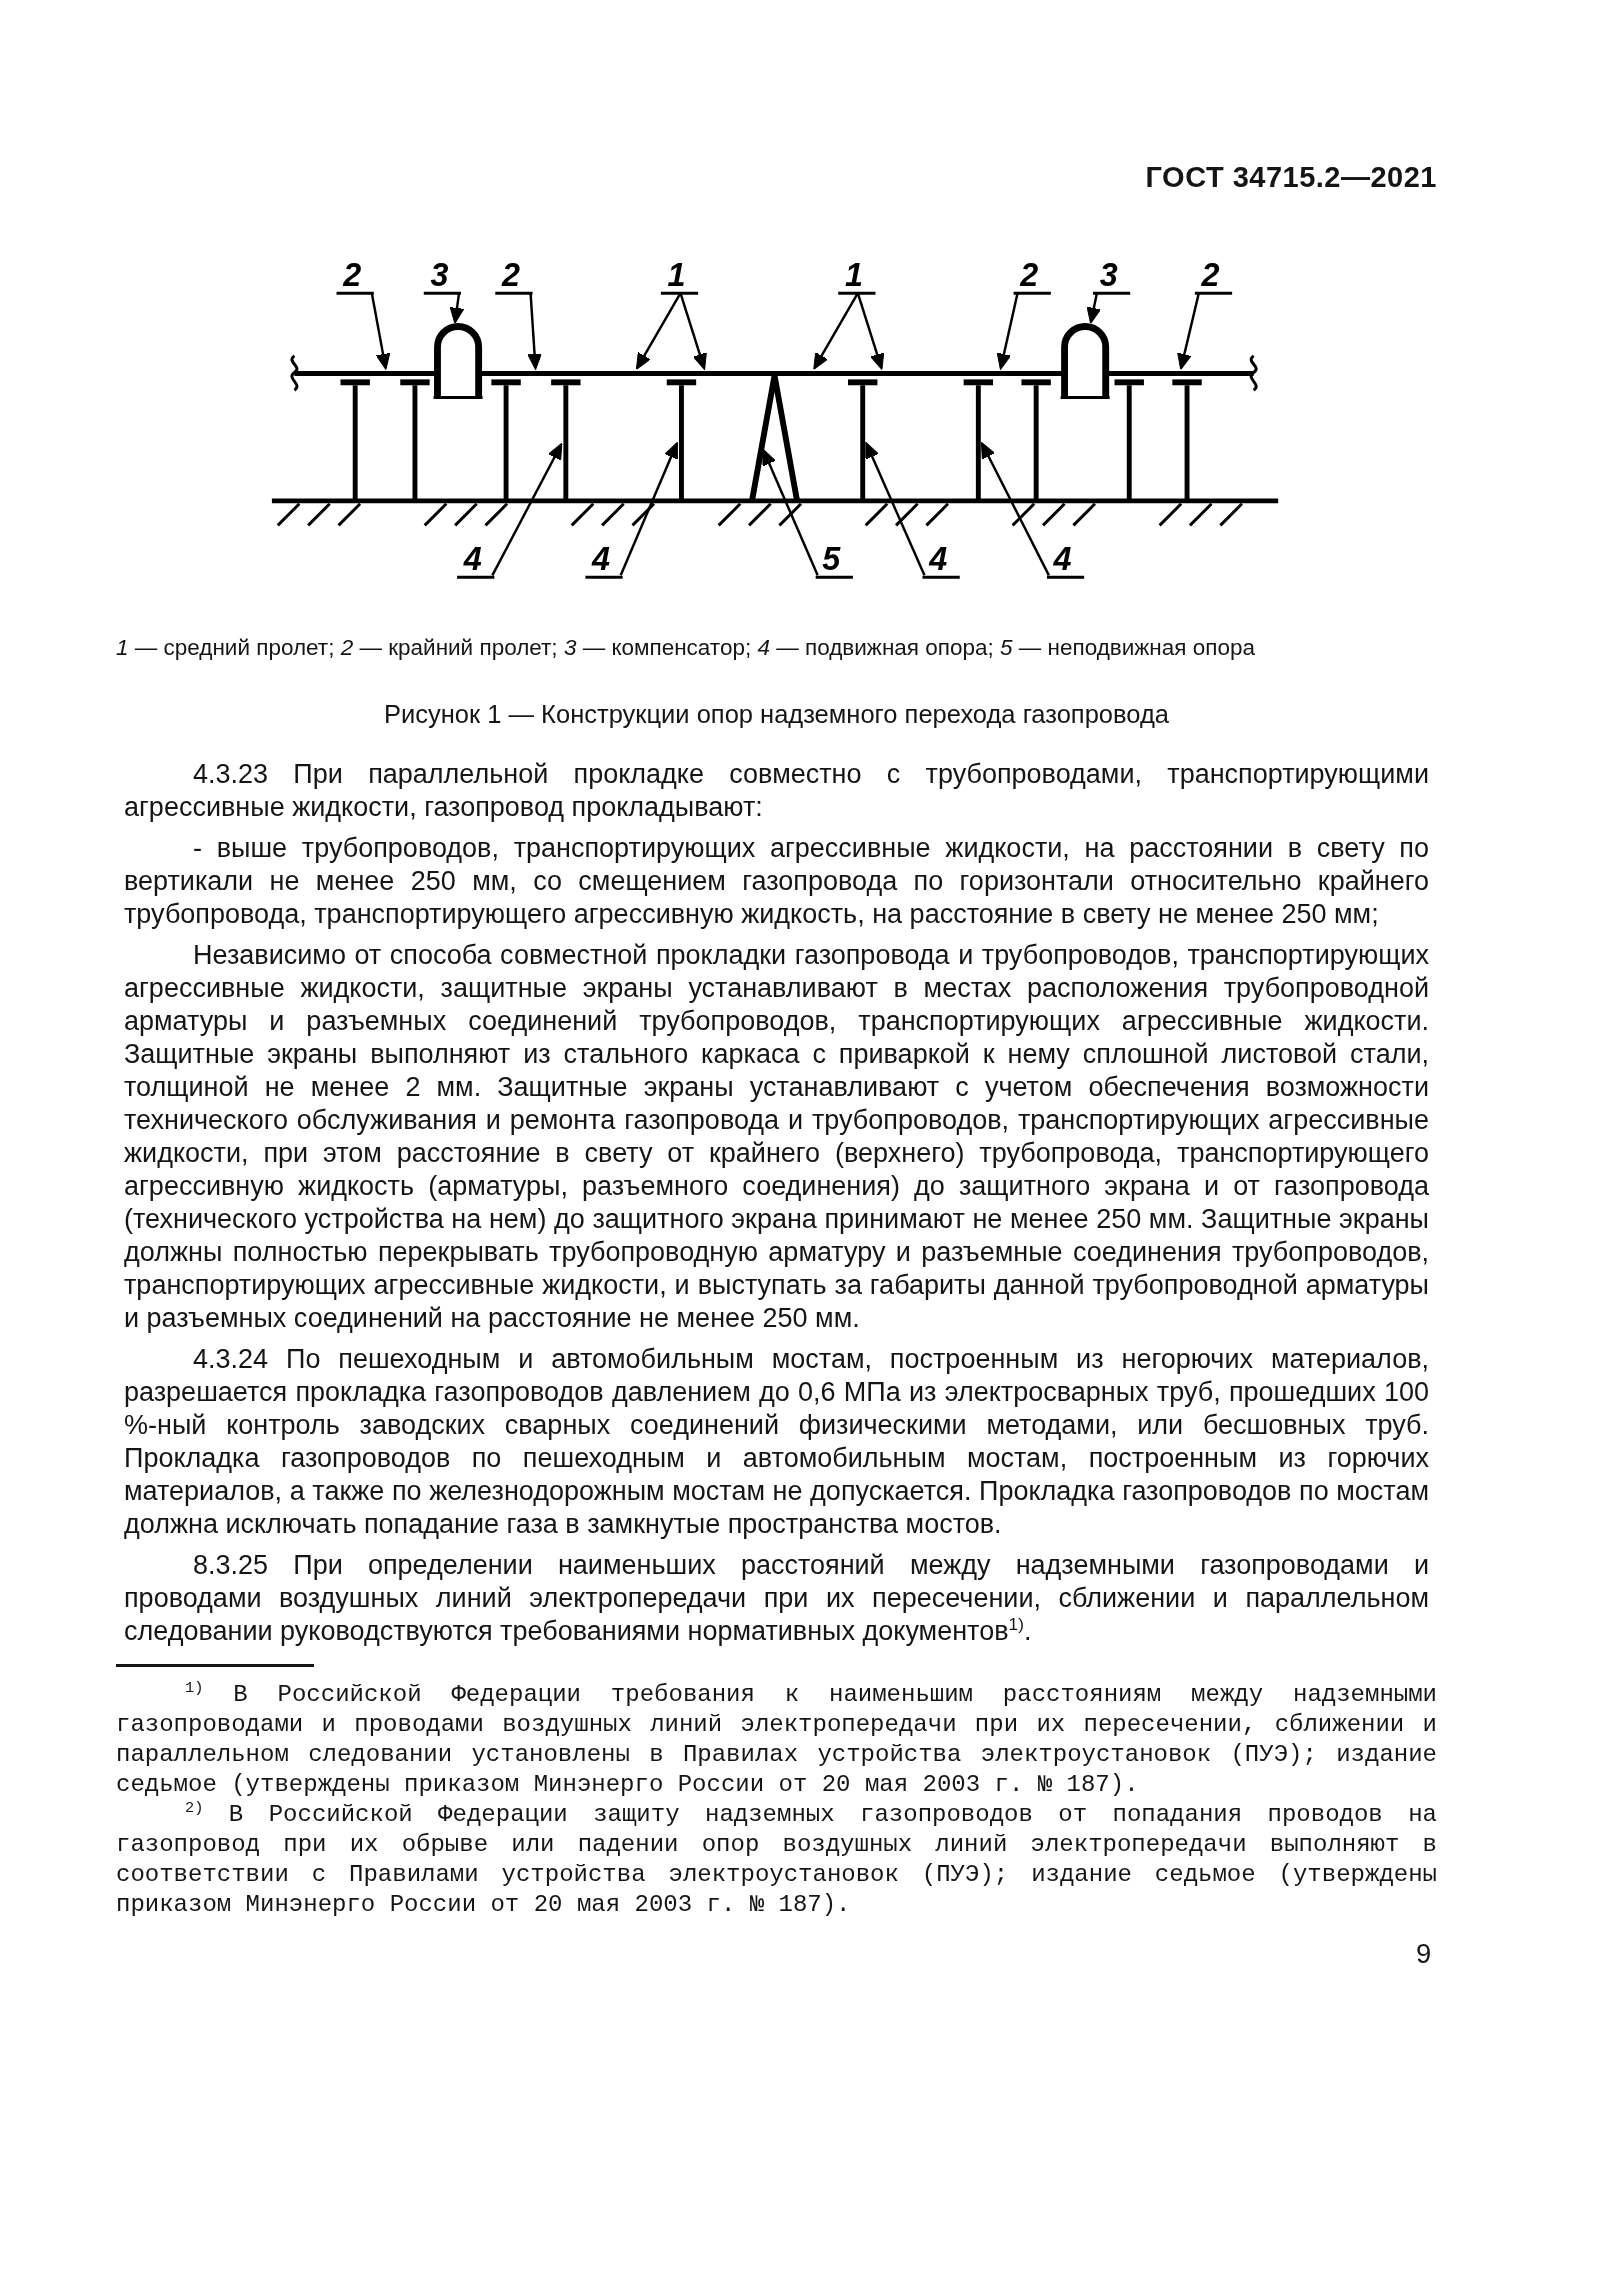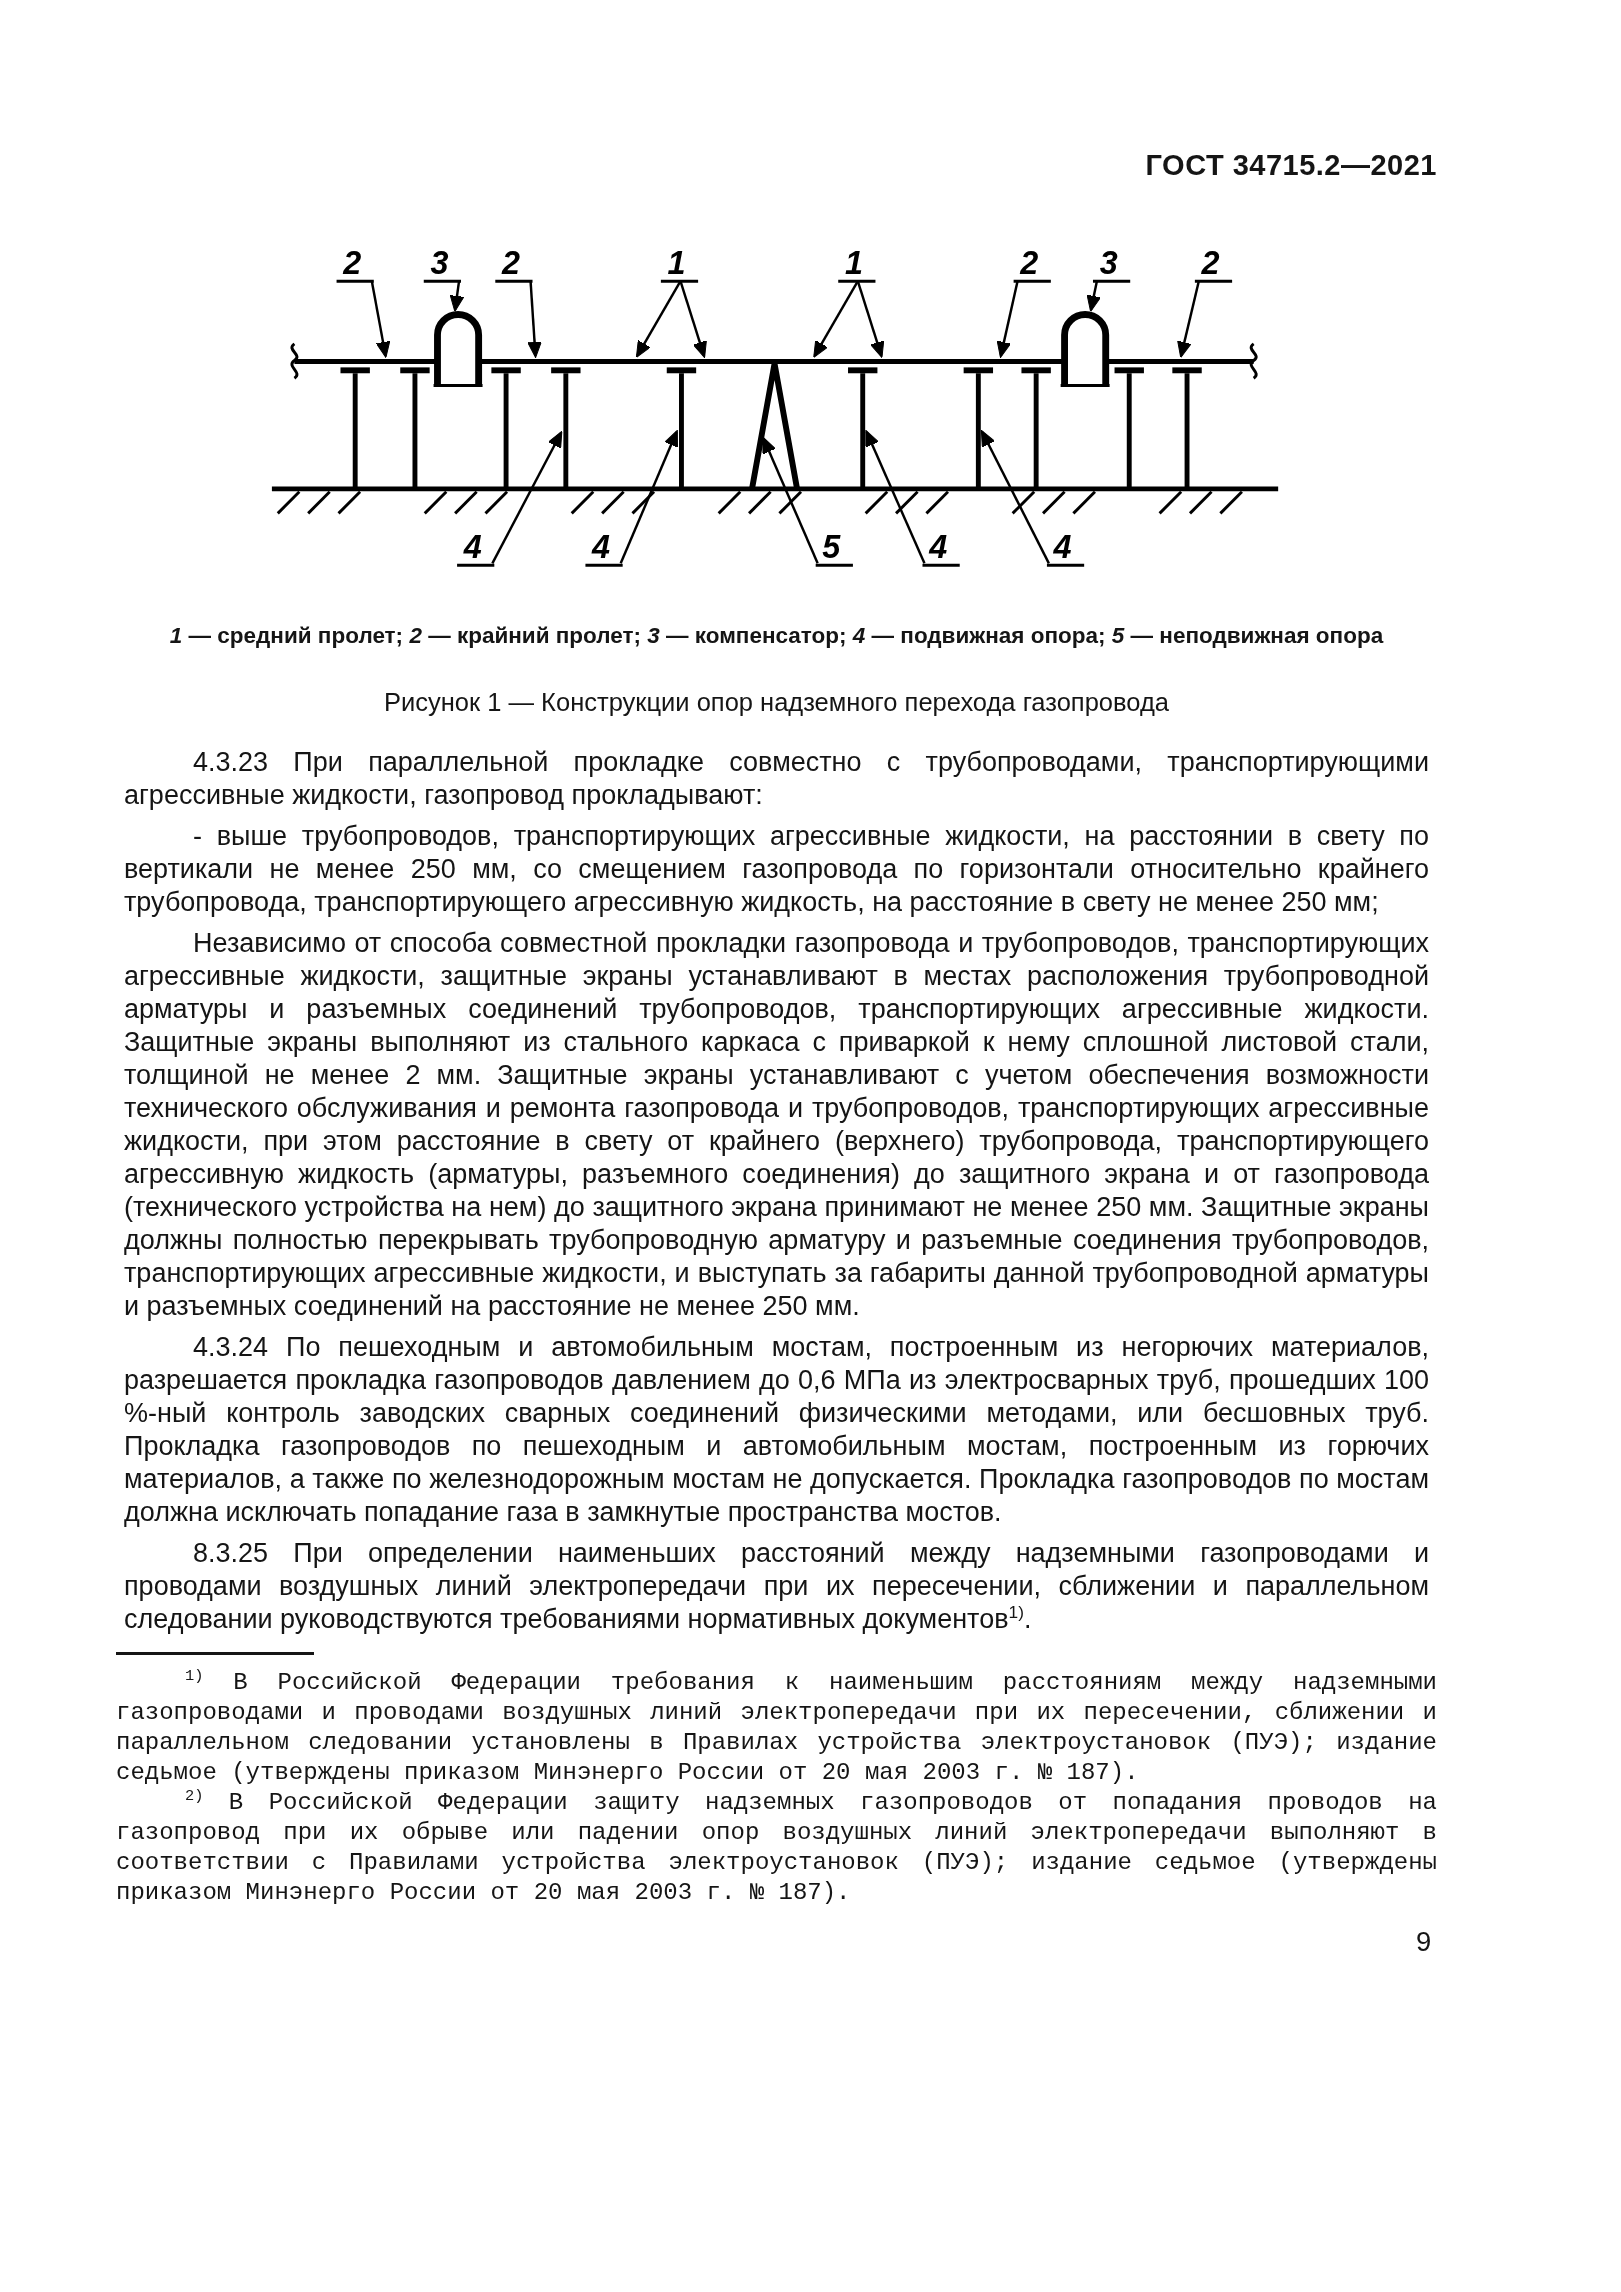--- a/index.html
+++ b/index.html
@@ -4,21 +4,21 @@
 <style>
   html,body { margin:0; padding:0; background:#ffffff; }
   .page {
     position: relative;
     width: 1621px;
     height: 2293px;
     background: #ffffff;
     color: #151515;
     font-family: "Liberation Sans", sans-serif;
     box-sizing: border-box;
-    padding: 4px 184px 0 116px;
+    padding: 16px 184px 0 116px;
     overflow: hidden;
   }
   .doc-header {
     padding-top: 145px;
     text-align: right;
     font-weight: bold;
     font-size: 29px;
     line-height: 33px;
     letter-spacing: 0.5px;
   }
@@ -29,23 +29,22 @@
     font-family: "Liberation Sans", sans-serif;
     font-style: italic;
     font-weight: 700;
     font-size: 33px;
     fill: #000;
   }
   .figure-legend {
     margin-top: 25.5px;
     font-size: 22.5px;
     line-height: 27.4px;
-    text-align: center;
+    text-align: left;
     white-space: nowrap;
-    font-weight: bold;
   }
   .figure-title {
     margin-top: 39px;
     font-size: 25.5px;
     line-height: 29px;
   }
   .body-text {
     margin-top: 29px;
     font-size: 27px;
     line-height: 33px;

